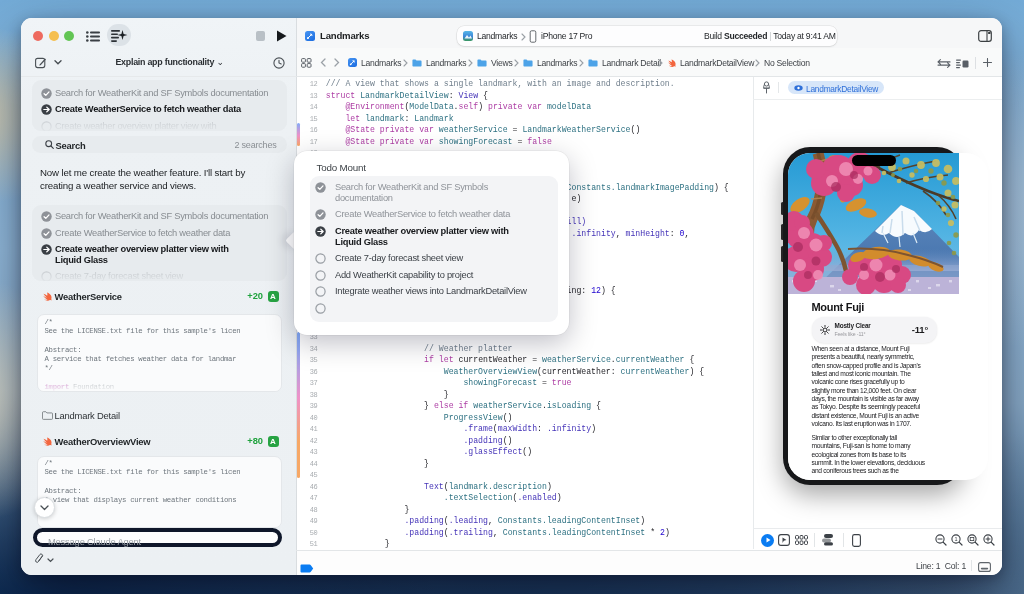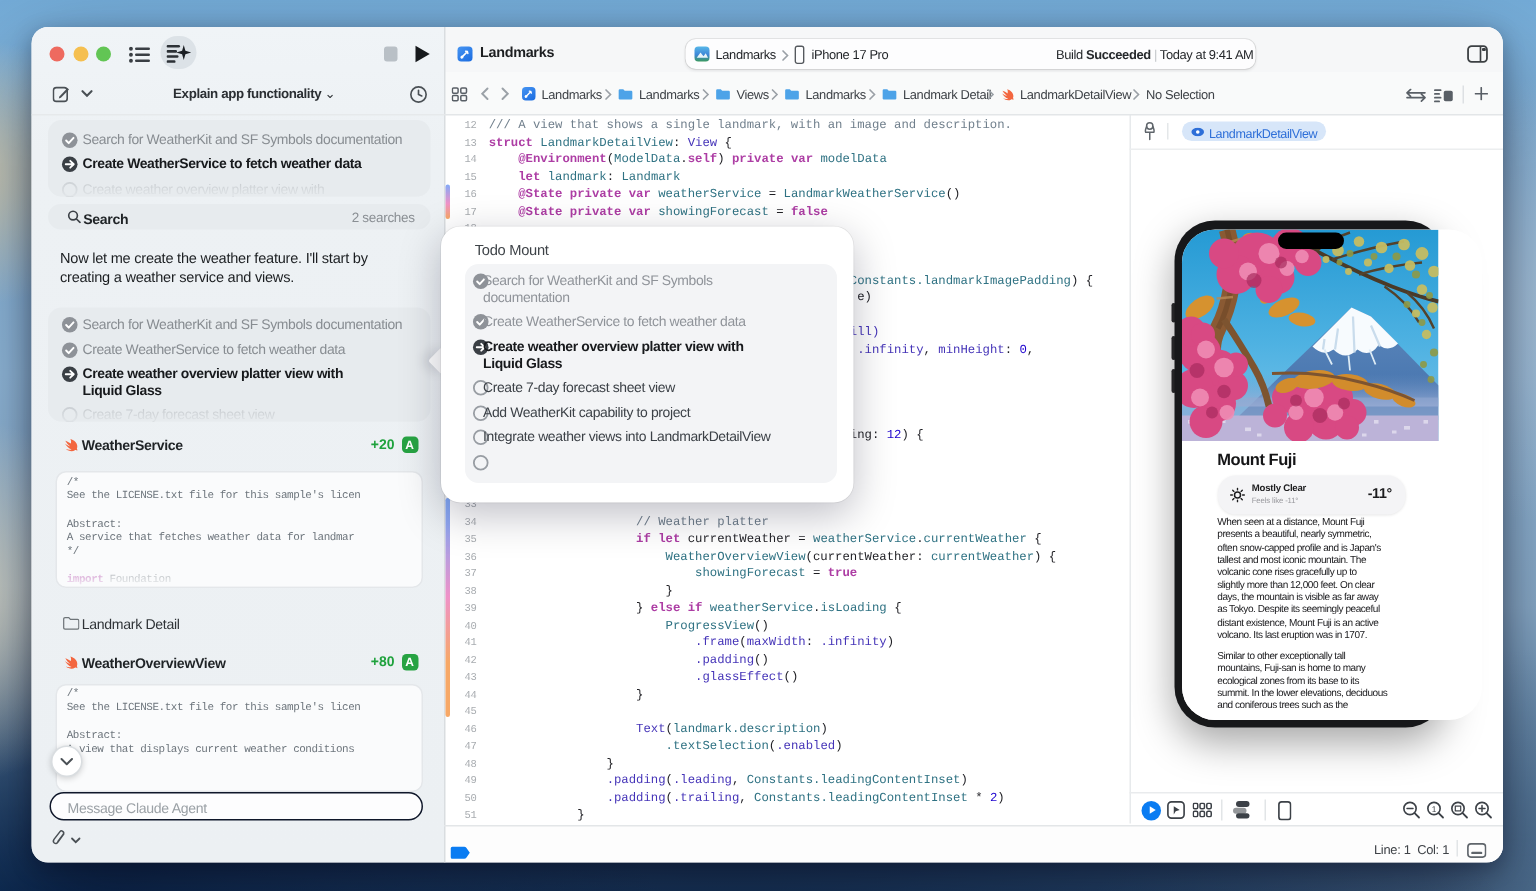--- a/index.html
+++ b/index.html
@@ -31,30 +31,30 @@
  font-family:"Liberation Mono",monospace;font-size:7.3px;line-height:9.35px;color:#6e767d;padding:2.5px 7px 4px;letter-spacing:-.3px;white-space:pre}
 .fhdr{position:absolute;font-size:9.4px;letter-spacing:-.2px;font-weight:bold;color:#1f2326}
 .plus{color:#1fa23d;font-weight:bold;font-size:9.3px;position:absolute;width:20px;text-align:right}
 .abadge{position:absolute;width:11px;height:11px;border-radius:3px;background:#27a343;color:#fff;font-size:8px;font-weight:bold;text-align:center;line-height:11px}
 #code{font-family:"Liberation Mono",monospace;font-size:8.2px;line-height:11.5px;white-space:pre;color:#1f1f24}
 .cl{height:11.5px;white-space:nowrap;overflow:visible}
 .cl s{text-decoration:none}
 .g{display:inline-block;width:21.5px;text-align:right;color:#a8acb0;font-size:7px;letter-spacing:-.3px}
 .cc{display:inline-block;margin-left:8.3px;letter-spacing:0}
 .cl i{font-style:normal}
-i.k{color:#ad3da4;font-weight:bold}
+i.k{color:#ad3da4;font-weight:normal}
 i.t{color:#2f7283}
 i.p{color:#4534b8}
 i.n{color:#1c00cf}
 i.c{color:#707f8c}
 #pop{left:273px;top:132.5px;width:274.5px;height:184px;background:#fff;border-radius:13px;
  box-shadow:0 8px 28px rgba(0,0,30,.25),0 0 0 0.5px rgba(0,0,0,.07)}
 #poparrow{left:266.5px;top:216px;width:13px;height:13px;background:#fff;transform:rotate(45deg);border-radius:2px;
  box-shadow:-3px 3px 8px rgba(0,0,30,.12)}
-.pi{position:absolute;left:28px;width:222px;font-size:9.3px;letter-spacing:-.25px;line-height:11.3px}
+.pi{position:absolute;left:41px;width:222px;font-size:9.3px;letter-spacing:-.25px;line-height:11.3px}
 .pgrey{color:#8f9399}.pdark{color:#3c4147}.pbold{color:#17191c;font-weight:bold}
 svg{display:block}
 .jtxt{position:absolute;font-size:8.6px;color:#3f4348;letter-spacing:-.25px;white-space:nowrap}
 .bodytx{position:absolute;font-size:6.7px;letter-spacing:-.3px;line-height:8.35px;color:#212124}
 </style></head>
 <body>
 <div class="abs" id="wp"></div>
 <div class="abs" id="win">
 
   <div class="abs" id="sidebar"></div>
@@ -187,21 +187,21 @@
 See the LICENSE.txt file for this sample's licen
 
 Abstract:
 A view that displays current weather conditions
 <div class="abs" style="left:0;bottom:0;width:100%;height:22px;background:linear-gradient(180deg,rgba(250,251,252,0),rgba(250,251,252,.95))"></div></div>
 <div class="abs" style="left:12.5px;top:479px;width:21px;height:21px;border-radius:50%;background:#fff;border:0.5px solid #d9dde0;box-shadow:0 1px 4px rgba(0,0,0,.18)">
 <svg style="margin:7px auto 0" width="9" height="6" viewBox="0 0 9 6">
         <path d="M1 1 L4.5 4.5 L8 1" stroke="#4a5055" stroke-width="1.3" fill="none" stroke-linecap="round" stroke-linejoin="round"></path>
       </svg>
     </div>
-<div class="abs" style="left:12px;top:509.5px;width:248.5px;height:19px;border-radius:9.5px;background:#fdfdfe;border:1px solid #0f172a">
+<div class="abs" style="left:12px;top:509.5px;width:248.5px;height:19px;border-radius:9.5px;background:#fdfdfe;border:4px solid #0f172a">
 <div style="margin:4px 0 0 11px;font-size:9.4px;color:#9ba1a6;letter-spacing:-.2px">Message Claude Agent</div>
     </div>
 <svg class="abs" style="left:13px;top:535px" width="11" height="12" viewBox="0 0 11 12">
 <path d="M8.5 3 L4.5 8.5 Q3.5 10 2.2 9 Q1 8 2 6.6 L6 1.4 Q6.7 0.5 7.8 1.2 Q9 2 8.2 3.2 L4.6 8" fill="none" stroke="#4a5055" stroke-width="1" stroke-linecap="round"></path>
     </svg>
 <svg class="abs" style="left:26px;top:540px" width="7" height="5" viewBox="0 0 7 5">
       <path d="M1 1 L3.5 3.5 L6 1" stroke="#4a5055" stroke-width="1.2" fill="none" stroke-linecap="round"></path>
     </svg>
 <div class="abs" style="left:284px;top:13px;width:10px;height:10px;border-radius:2.5px;background:linear-gradient(145deg,#4795f2,#1a6be0)">
 <svg width="10" height="10" viewBox="0 0 10 10">

